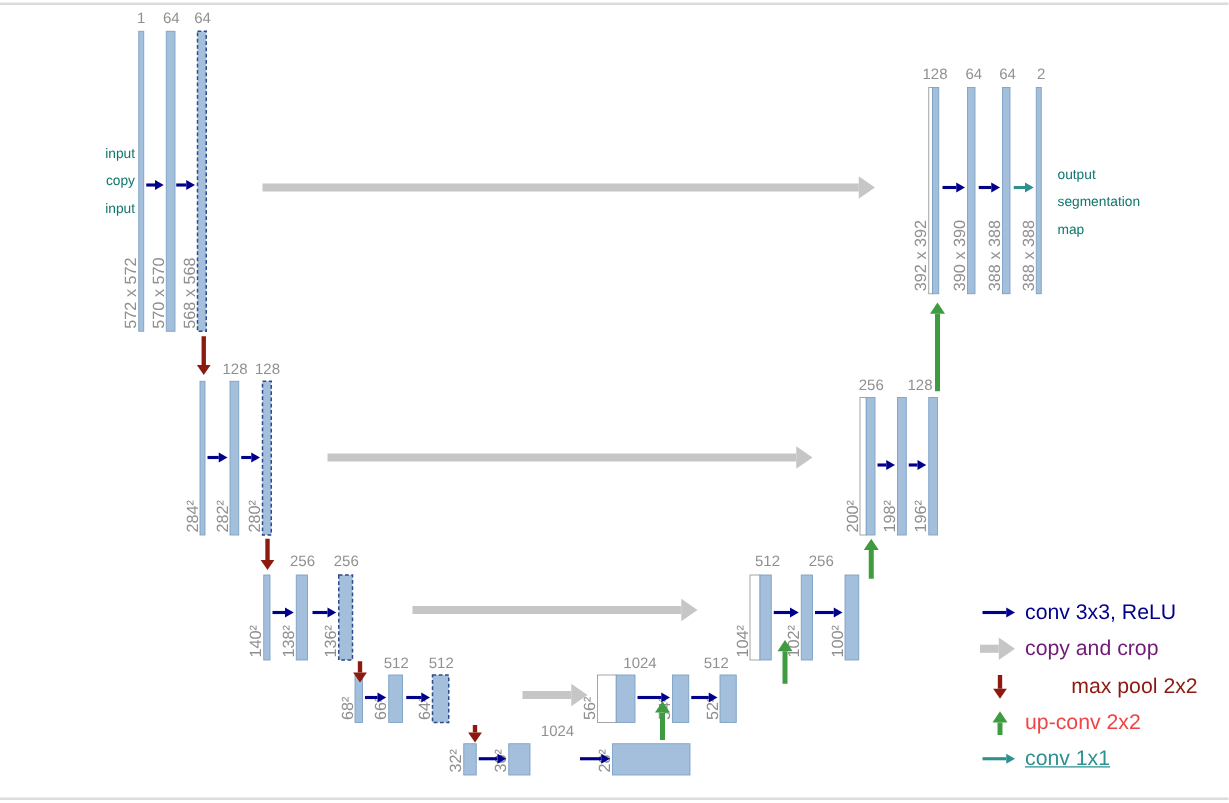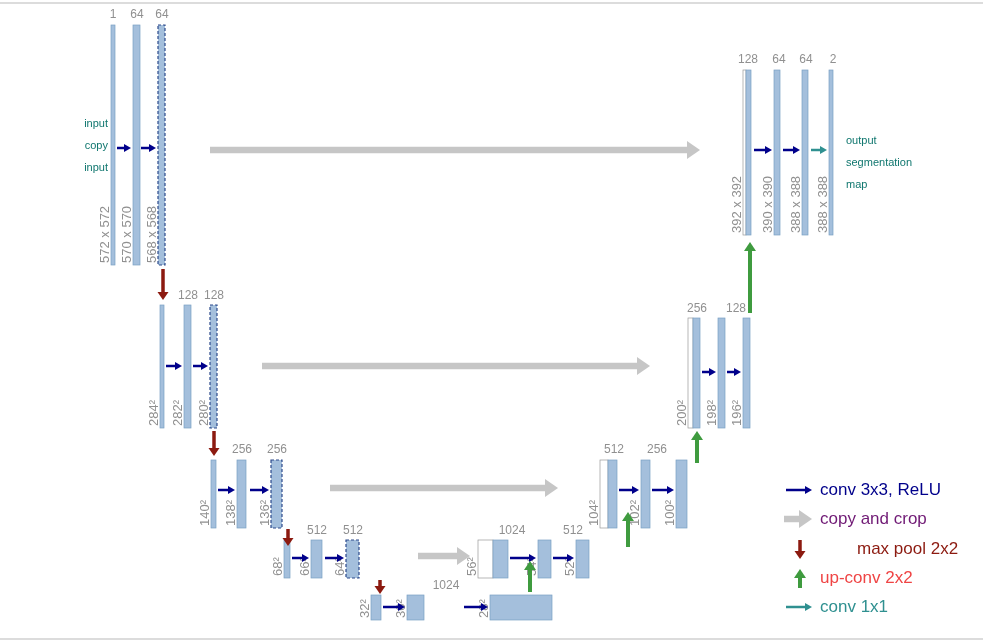--- a/index.html
+++ b/index.html
@@ -207,15 +207,15 @@
     <div>output</div>
     <div>segmentation</div>
     <div>map</div>
   </div>
 
   <div class="legend">
       <div class="legend-row" style="color: rgb(0, 0, 139); left: 820px; top: 479px;">conv 3x3, ReLU</div>
       <div class="legend-row" style="color: #701a75; left: 820px; top: 508px;">copy and crop</div>
       <div class="legend-row" style="color: rgb(140, 26, 16); left: 820px; top: 538px; margin-left: 37px;">max pool 2x2</div>
       <div class="legend-row" style="color: #ef4444; left: 820px; top: 567px;">up-conv 2x2</div>
-      <div class="legend-row" style="color: rgb(47, 144, 144); left: 820px; top: 596px;">conv 1x1</div>
+      <div class="legend-row" style="color: rgb(47, 144, 144); left: 820px; top: 596px; text-decoration: underline;">conv 1x1</div>
     </div>
 </div>
 
 </body></html>

